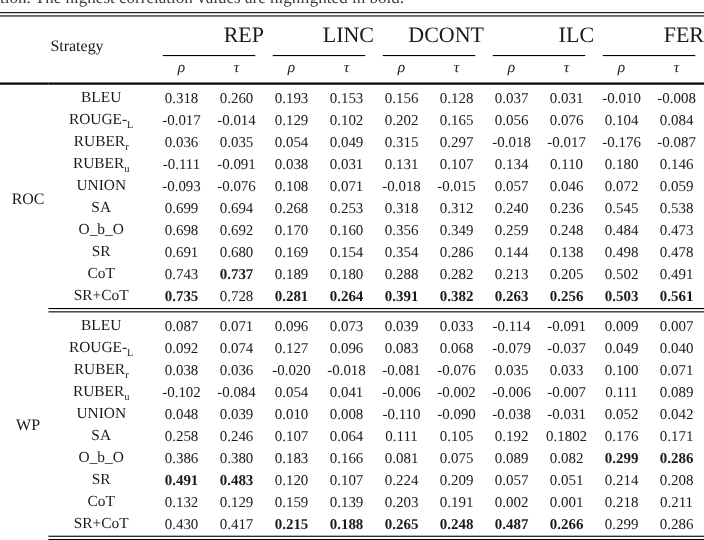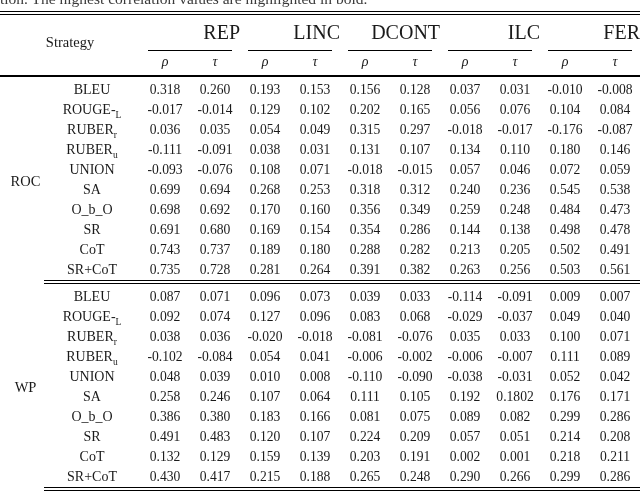--- a/index.html
+++ b/index.html
@@ -81,21 +81,21 @@
     text-align: center;
     padding-left: 7px;
     font-size: 14.5px;
     vertical-align: middle;
   }
   td.strategy {
     text-align: center;
     font-size: 14px;
   }
   td.strategy sub { font-size: 9.5px; line-height: 0; }
-  td.num.bold { font-weight: 400; }
+  td.num.bold { font-weight: 700; }
 
   tbody.sec-roc tr:last-child td { border-bottom: 4px double #000; }
   tbody.sec-wp  tr:last-child td { border-bottom: 4px double #000; }
   tbody tr:first-child td { padding-top: 3px; }
 </style>
 </head>
 <body>
 
 <div class="page">
   <div class="caption-clip">
@@ -288,21 +288,21 @@
           <td class="num">0.007</td>
         </tr>
         <tr>
           <td class="strategy"><span>ROUGE-</span><sub>L</sub></td>
           <td class="num">0.092</td>
           <td class="num">0.074</td>
           <td class="num">0.127</td>
           <td class="num">0.096</td>
           <td class="num">0.083</td>
           <td class="num">0.068</td>
-          <td class="num">-0.029</td>
+          <td class="num">-0.079</td>
           <td class="num">-0.037</td>
           <td class="num">0.049</td>
           <td class="num">0.040</td>
         </tr>
         <tr>
           <td class="strategy"><span>RUBER</span><sub>r</sub></td>
           <td class="num">0.038</td>
           <td class="num">0.036</td>
           <td class="num">-0.020</td>
           <td class="num">-0.018</td>
@@ -392,20 +392,20 @@
           <td class="num">0.211</td>
         </tr>
         <tr>
           <td class="strategy"><span>SR+CoT</span></td>
           <td class="num">0.430</td>
           <td class="num">0.417</td>
           <td class="num bold">0.215</td>
           <td class="num bold">0.188</td>
           <td class="num bold">0.265</td>
           <td class="num bold">0.248</td>
-          <td class="num bold">0.290</td>
+          <td class="num bold">0.487</td>
           <td class="num bold">0.266</td>
           <td class="num">0.299</td>
           <td class="num">0.286</td>
         </tr>
       </tbody>
     </table>
 </div>
 
 </body></html>

